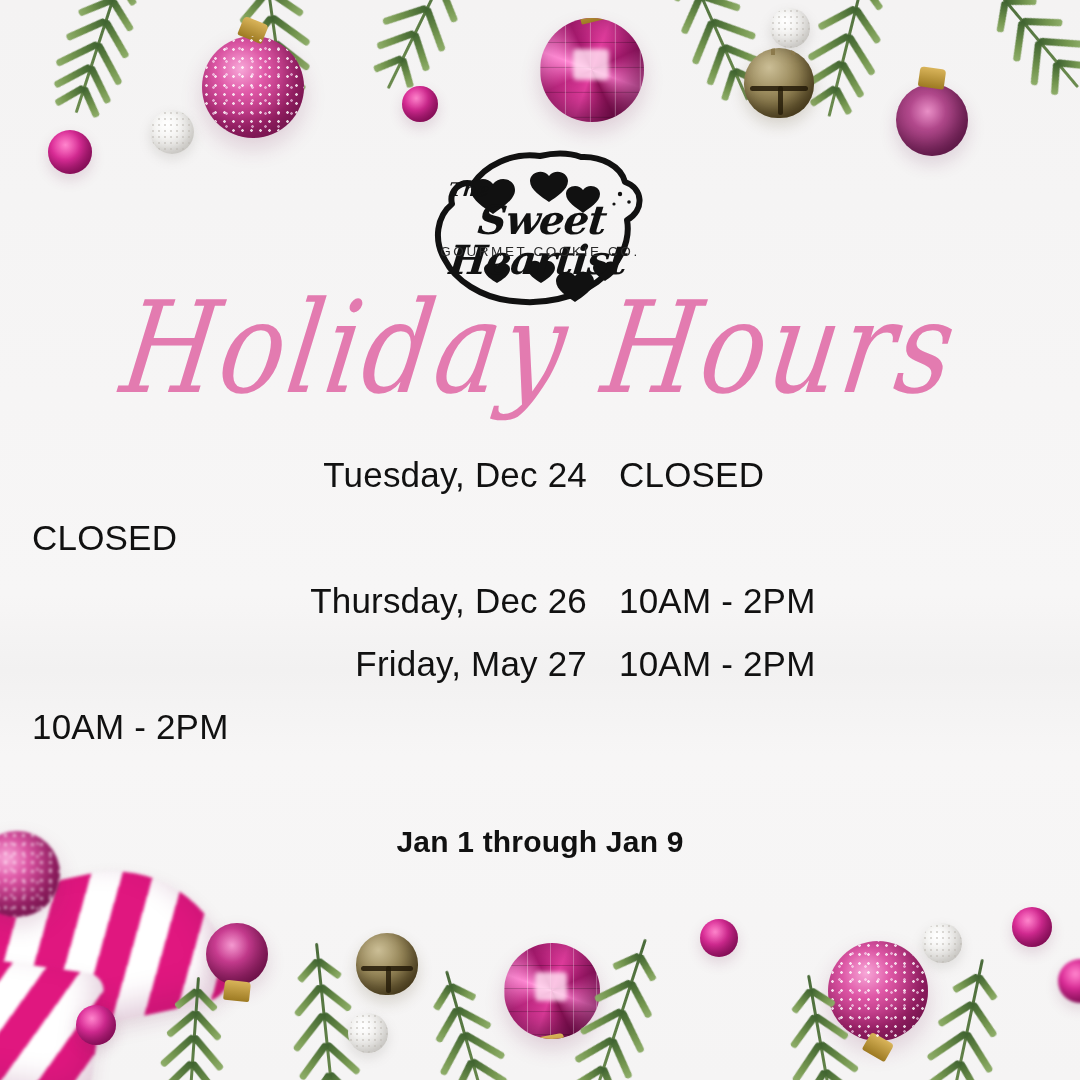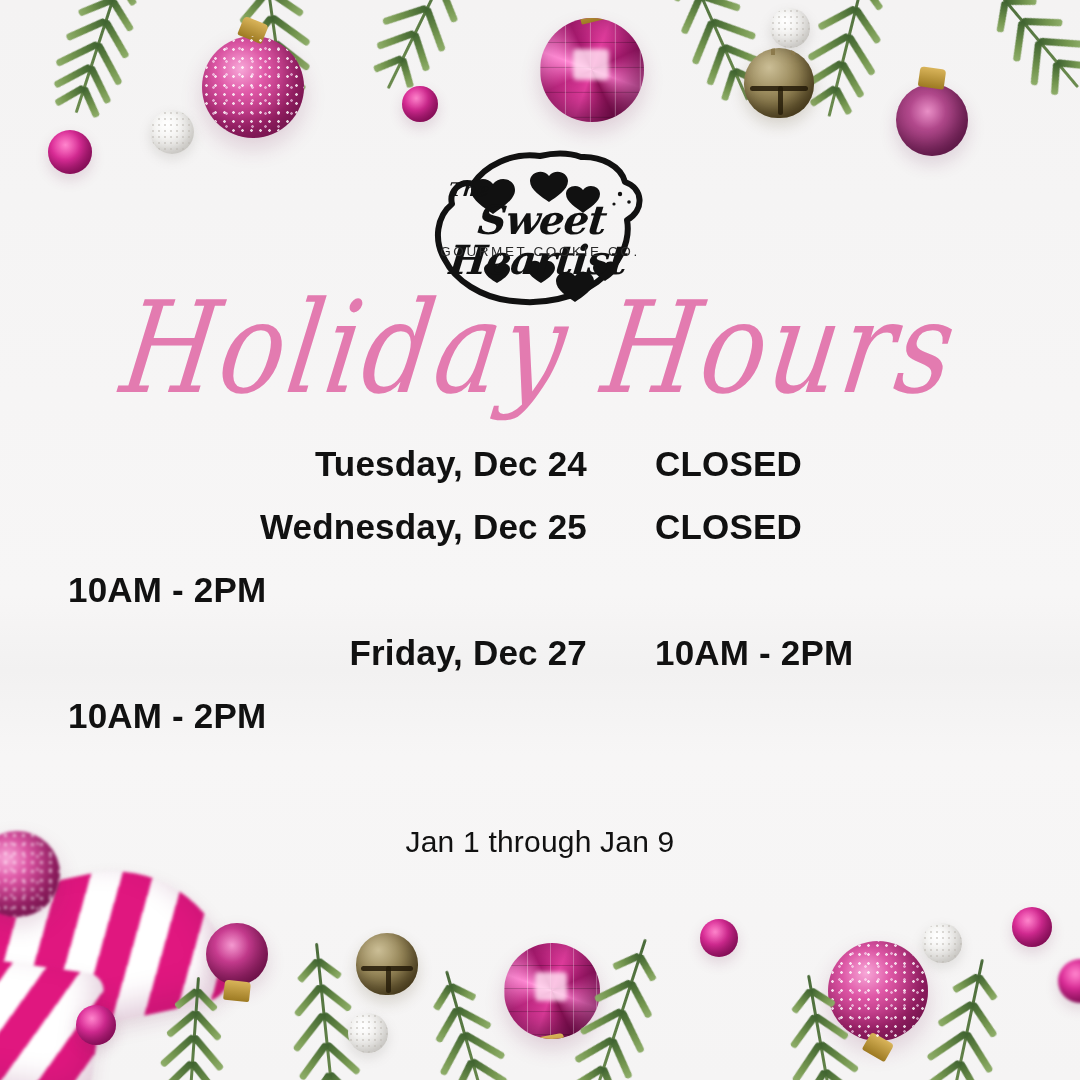--- a/index.html
+++ b/index.html
@@ -178,41 +178,40 @@
     letter-spacing:3px;
     transform:skewX(-8deg) scaleY(1.18);
     white-space:nowrap;
   }
 
   
   .hours{
     position:absolute;left:0;right:0;top:432px;
   }
   .row{
-    display:flex;align-items:center;
+    display:flex;align-items:flex-end;
     height:63px;
-    font-weight:bold;
   }
   .day{
     width:587px;text-align:right;
     font-size:35px;color:#111;letter-spacing:.2px;
     white-space:nowrap;
   }
   .time{
-    margin-left:68px;text-align:left;
+    margin-left:32px;text-align:left;
     font-size:35px;color:#111;letter-spacing:.2px;
     white-space:nowrap;
   }
 
   
   .footer{
     position:absolute;left:0;right:0;top:822px;text-align:center;
   }
   .footer div{
-    font-size:30px;font-weight:400;color:#111;line-height:1.32;
+    font-size:30px;font-weight:700;color:#111;line-height:1.32;
     letter-spacing:.2px;
   }
 </style>
 </head>
 <body>
 
 <div class="canvas">
 
   <div class="scenery">
 
@@ -480,28 +479,28 @@
   </div>
 
   <div class="headline">Holiday Hours</div>
 
   <div class="hours">
     <div class="row">
       <div class="day">Tuesday, Dec 24</div>
       <div class="time">CLOSED</div>
     </div>
     <div class="row">
-      <div class="day">Wednesday, Dec 25</div>
       <div class="time">CLOSED</div>
     </div>
     <div class="row">
+      <div class="day">Thursday, Dec 26</div>
       <div class="time">10AM - 2PM</div>
     </div>
     <div class="row">
-      <div class="day">Friday, Dec 27</div>
+      <div class="day">Friday, May 27</div>
       <div class="time">10AM - 2PM</div>
     </div>
     <div class="row">
       <div class="time">10AM - 2PM</div>
     </div>
   </div>
 
   <div class="footer">
     <div>Jan 1 through Jan 9</div>
   </div>

